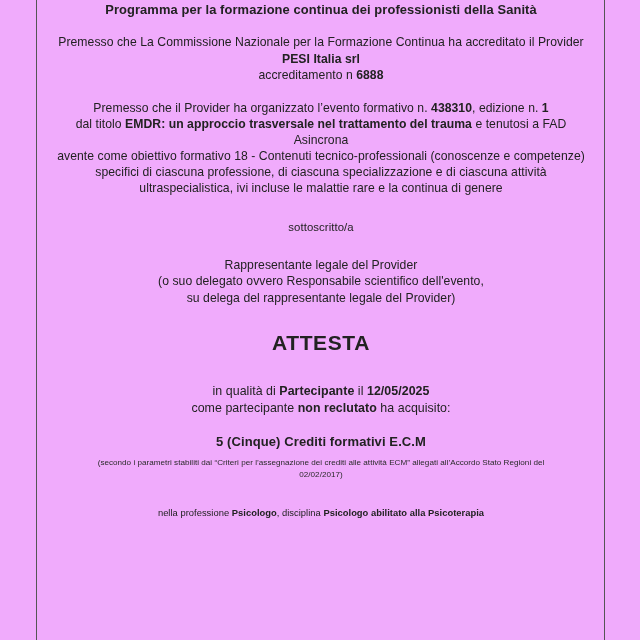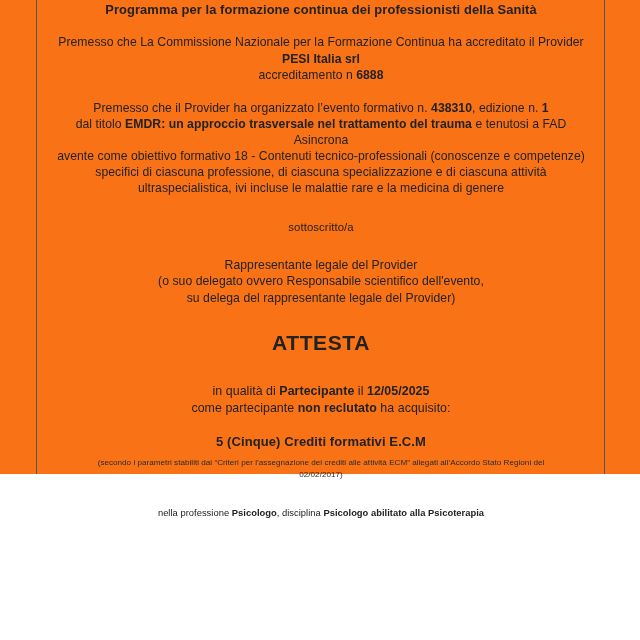--- a/index.html
+++ b/index.html
@@ -13,23 +13,23 @@
     height: 640px;
     overflow: hidden;
     font-family: "Liberation Sans", sans-serif;
     color: #1d1d1d;
     -webkit-font-smoothing: antialiased;
   }
 
   .page {
     position: relative;
     width: 640px;
-    height: 474px;
+    height: 640px;
     box-sizing: border-box;
-    background: #f97316;
+    background: #f0abfc;
   }
 
   
   .page-rule {
     position: absolute;
     top: 0;
     bottom: 0;
     width: 1px;
     background: #555555;
   }
@@ -144,21 +144,21 @@
     </div>
 
     <div class="ln">
       <span>dal titolo  </span><b>EMDR: un approccio trasversale nel trattamento del trauma</b><span> e tenutosi a FAD</span>
     </div>
 
     <div class="ln">Asincrona</div>
 
     <div class="ln">avente come obiettivo formativo 18 - Contenuti tecnico-professionali (conoscenze e competenze)</div>
     <div class="ln">specifici di ciascuna professione, di ciascuna specializzazione e di ciascuna attività</div>
-    <div class="ln">ultraspecialistica, ivi incluse le malattie rare e la medicina di genere</div>
+    <div class="ln">ultraspecialistica, ivi incluse le malattie rare e la continua di genere</div>
 
     <div class="gap-l"></div>
 
     <div class="ln sottoscritto">sottoscritto/a</div>
 
     <div class="gap-s"></div>
 
 
     <div class="gap-s"></div>
 

